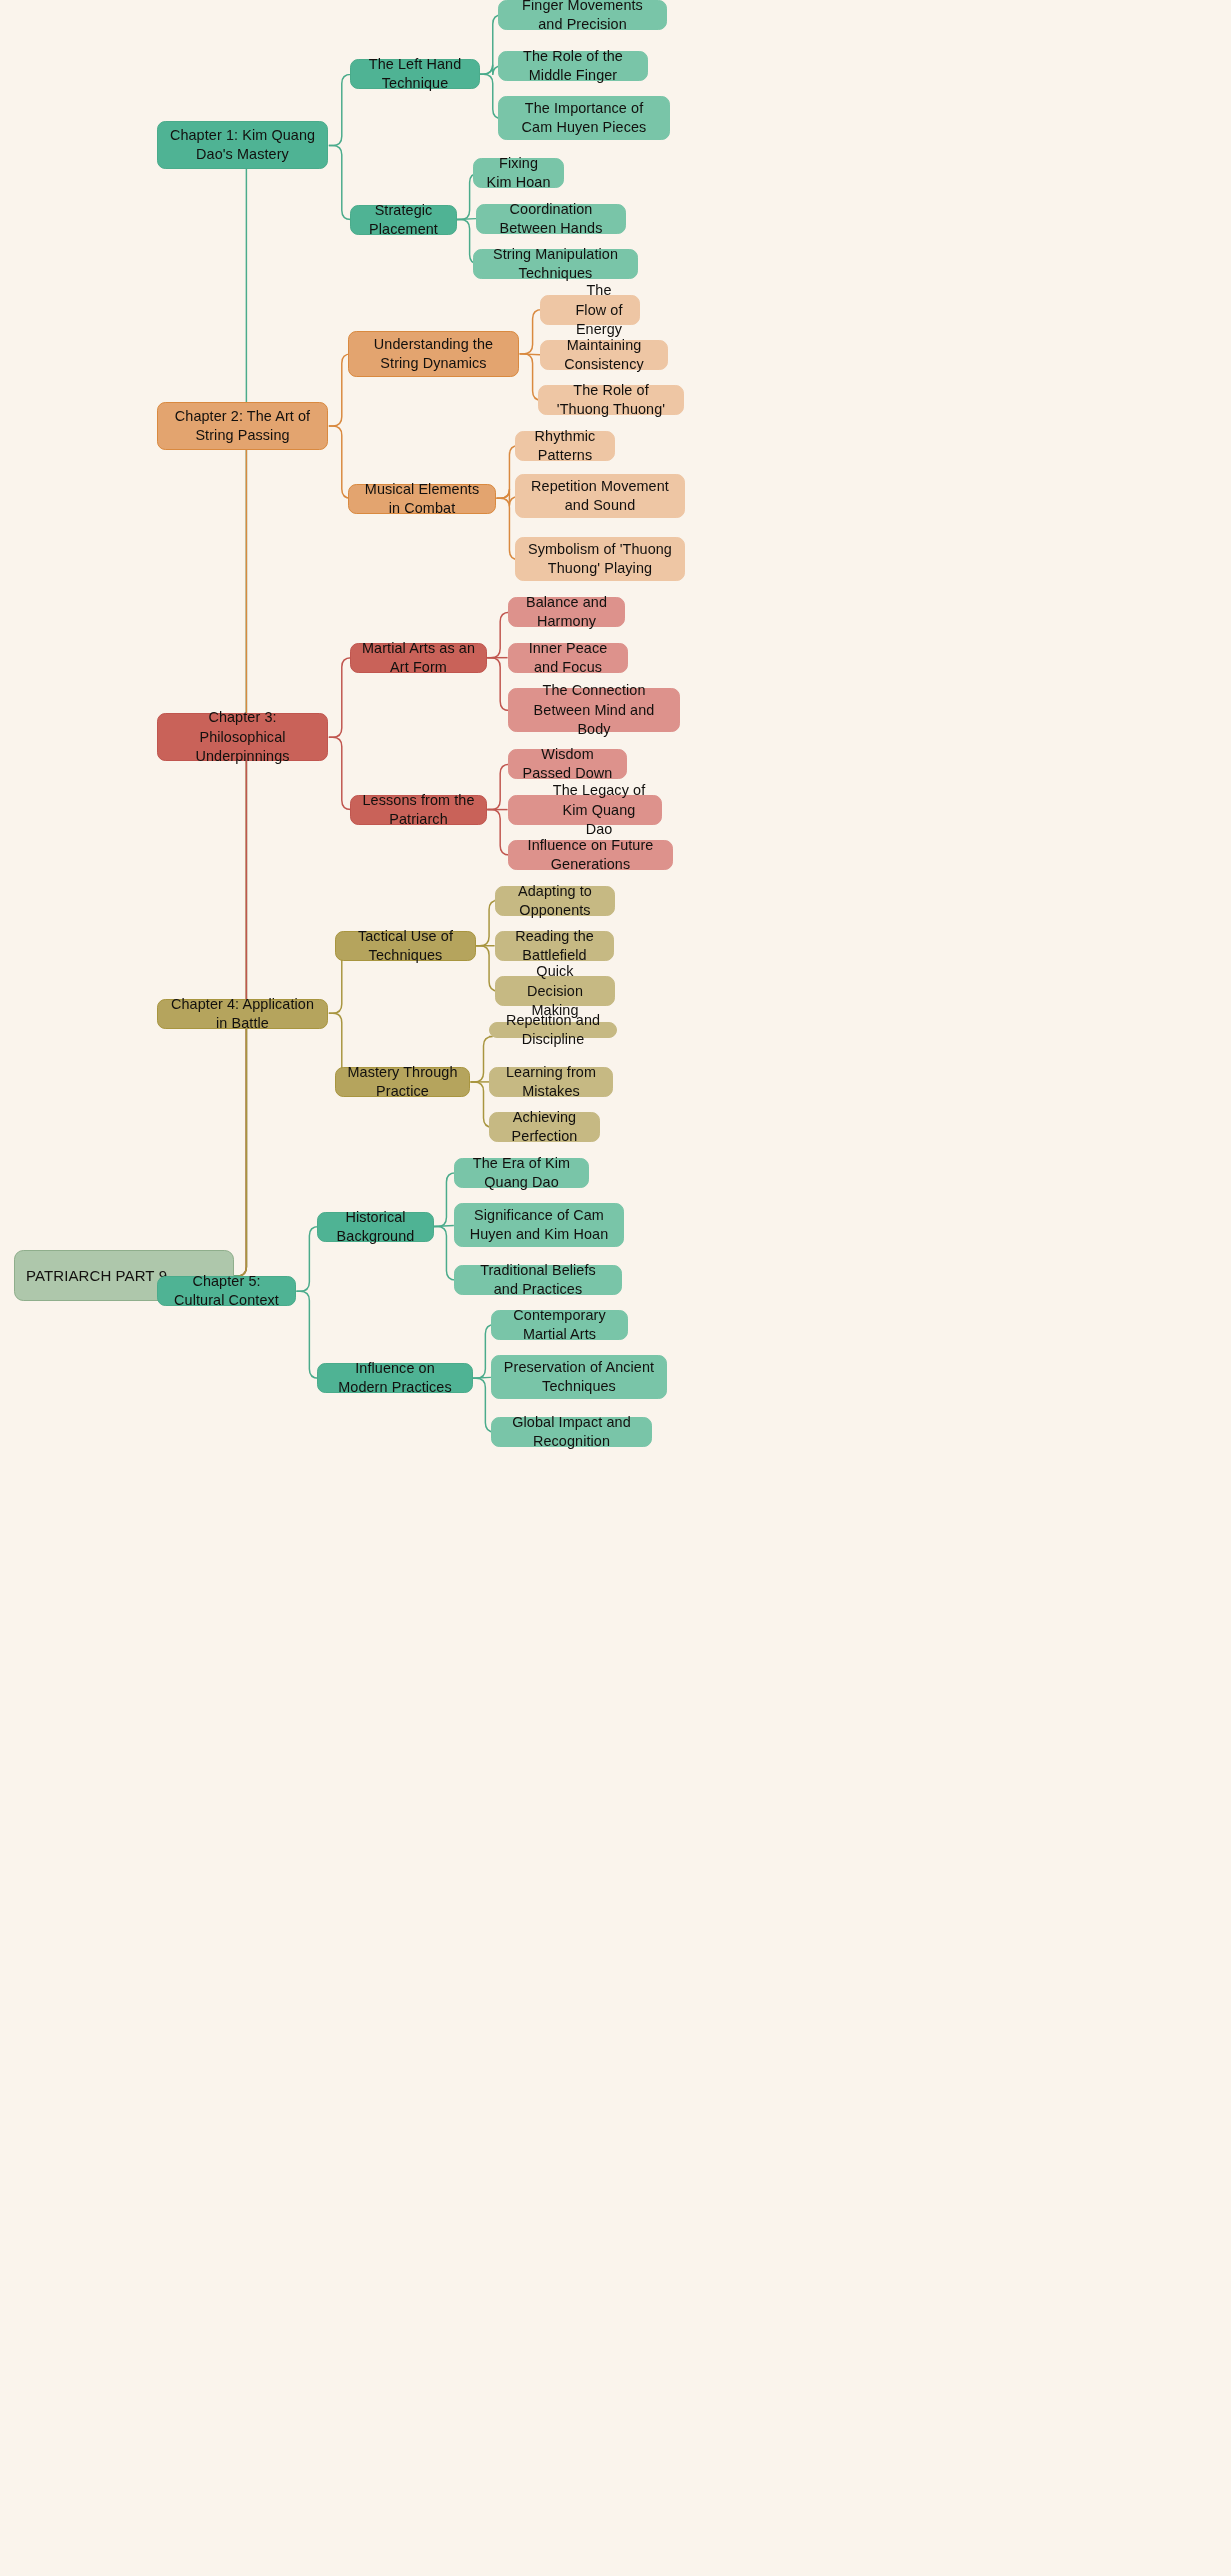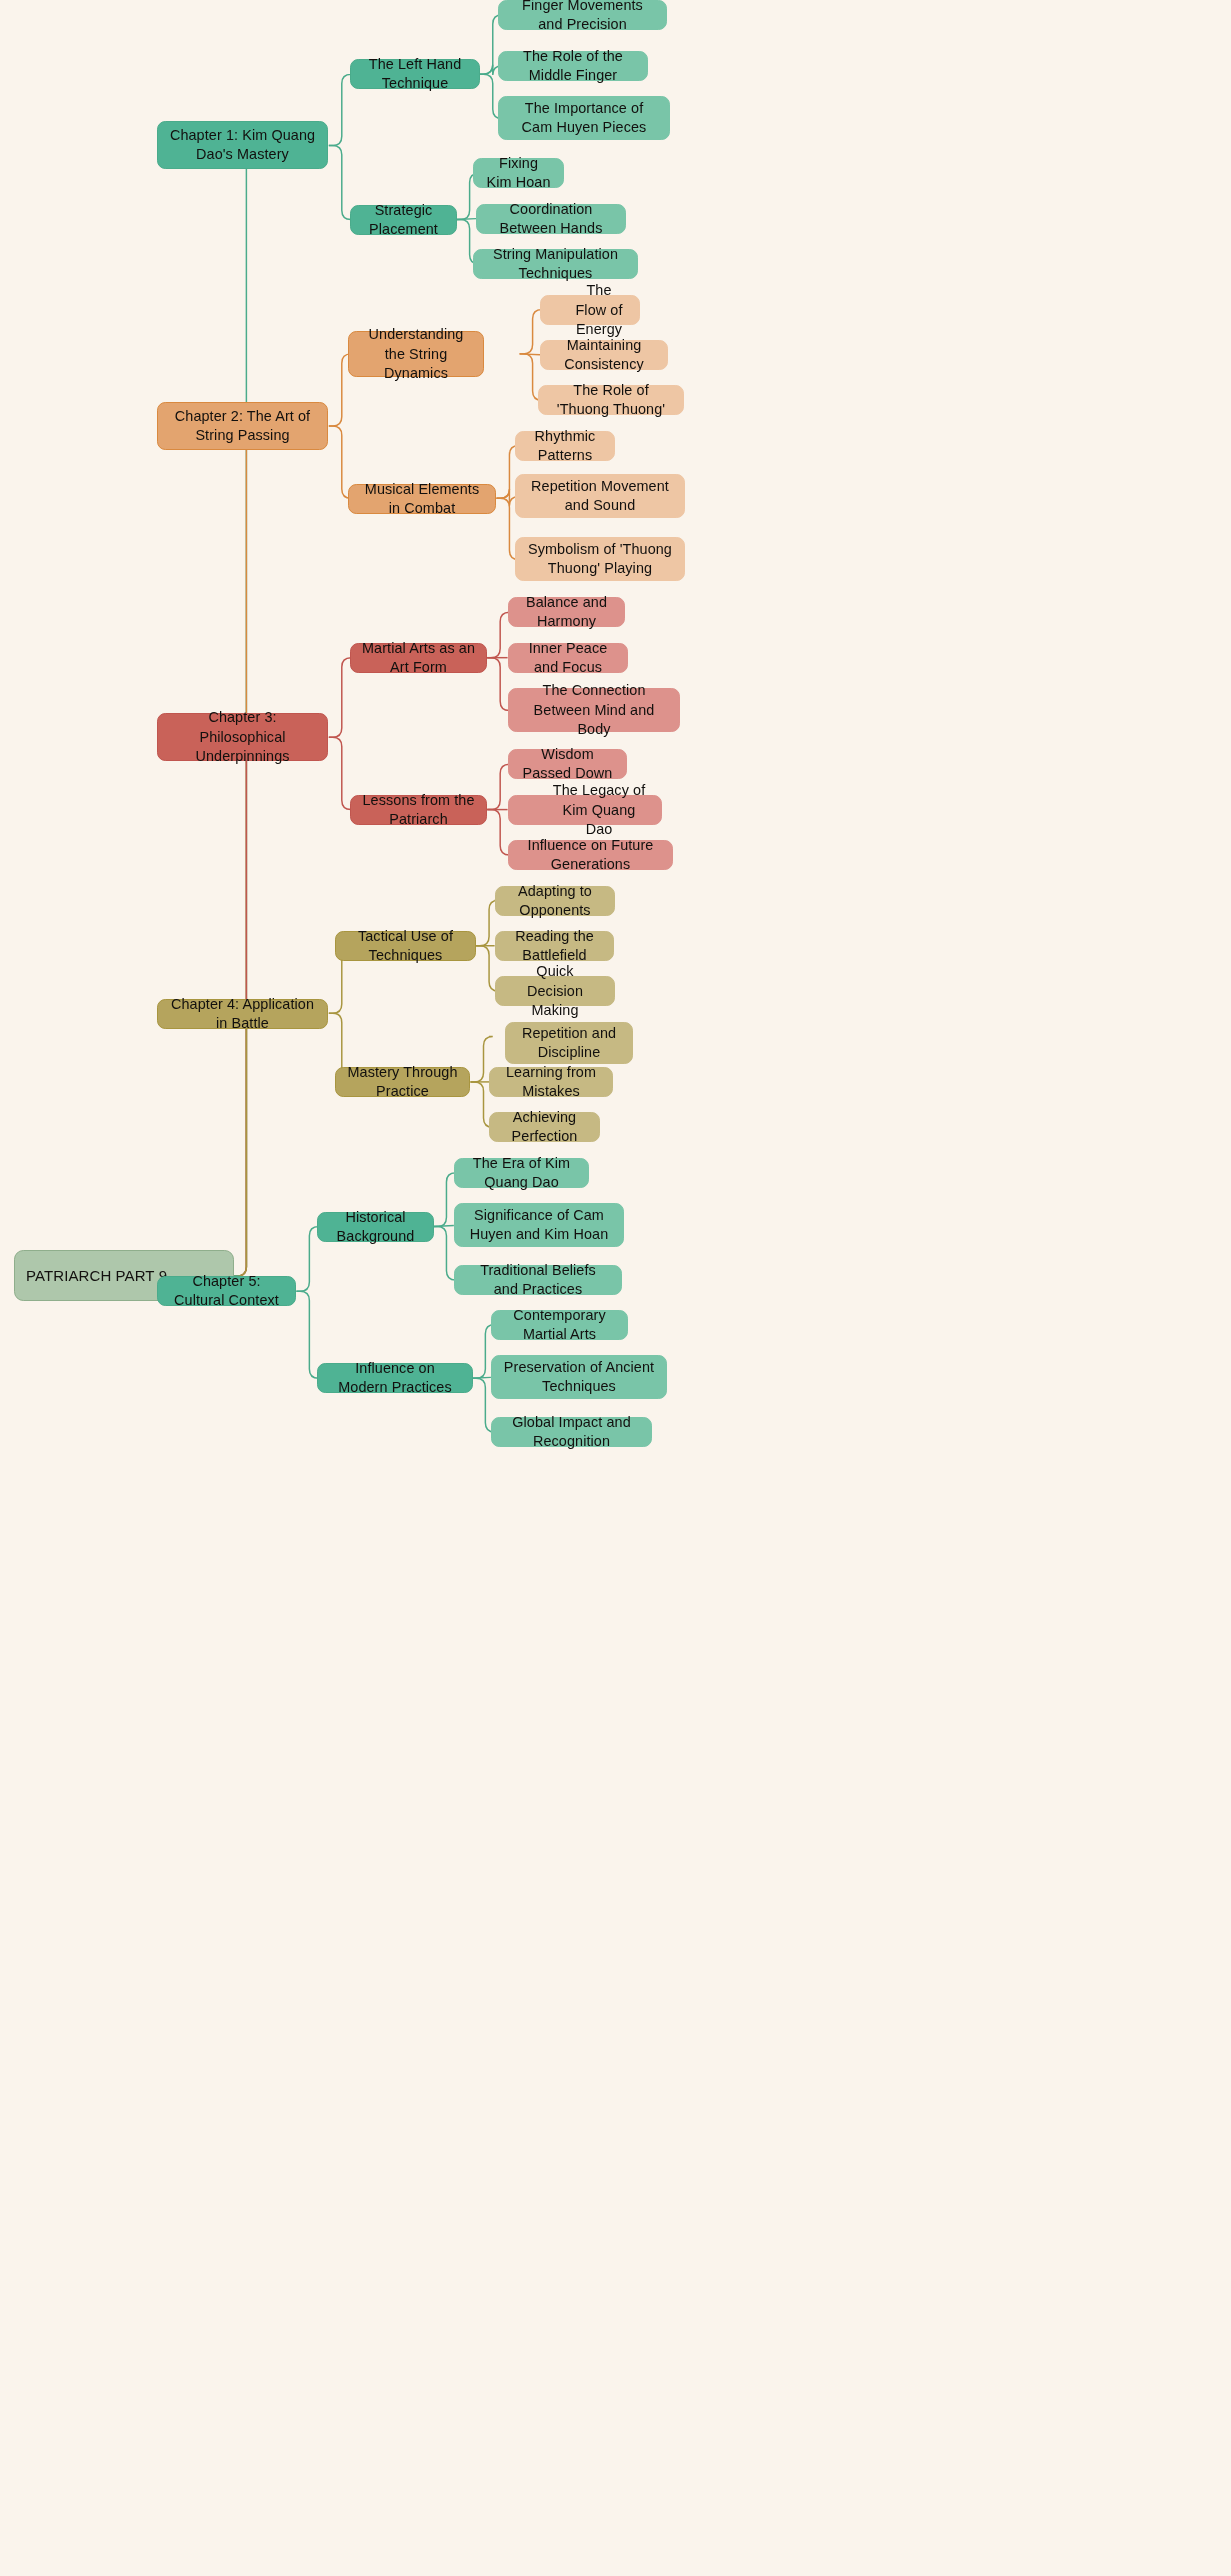--- a/index.html
+++ b/index.html
@@ -118,21 +118,21 @@
     </div>
     <div class="node" style="left: 476px; top: 204px; width: 150px; height: 30px; background: rgb(121, 197, 168); border: 0.9px solid rgb(121, 197, 168);">
       <span>Coordination Between Hands</span>
     </div>
     <div class="node" style="left: 473px; top: 249px; width: 165px; height: 30px; background: rgb(121, 197, 168); border: 0.9px solid rgb(121, 197, 168);">
       <span>String Manipulation Techniques</span>
     </div>
     <div class="node" style="left: 157px; top: 402px; width: 171px; height: 48px; background: rgb(227, 164, 111); border: 0.9px solid rgb(217, 137, 63);">
       <span>Chapter 2: The Art of String Passing</span>
     </div>
-    <div class="node" style="left: 348px; top: 331px; width: 136px; height: 46px; background: rgb(227, 164, 111); border: 0.9px solid rgb(217, 137, 63);">
+    <div class="node" style="left: 348px; top: 331px; width: 171px; height: 46px; background: rgb(227, 164, 111); border: 0.9px solid rgb(217, 137, 63);">
       <span>Understanding the String Dynamics</span>
     </div>
     <div class="node" style="left: 540px; top: 295px; width: 100px; height: 30px; background: rgb(238, 198, 164); border: 0.9px solid rgb(238, 198, 164); padding-left: 29px;">
       <span>The Flow of Energy</span>
     </div>
     <div class="node" style="left: 540px; top: 340px; width: 128px; height: 30px; background: rgb(238, 198, 164); border: 0.9px solid rgb(238, 198, 164);">
       <span>Maintaining Consistency</span>
     </div>
     <div class="node" style="left: 538px; top: 385px; width: 146px; height: 30px; background: rgb(238, 198, 164); border: 0.9px solid rgb(238, 198, 164);">
       <span>The Role of 'Thuong Thuong'</span>
@@ -187,21 +187,21 @@
     </div>
     <div class="node" style="left: 495px; top: 931px; width: 119px; height: 30px; background: rgb(198, 185, 131); border: 0.9px solid rgb(198, 185, 131);">
       <span>Reading the Battlefield</span>
     </div>
     <div class="node" style="left: 495px; top: 976px; width: 120px; height: 30px; background: rgb(198, 185, 131); border: 0.9px solid rgb(198, 185, 131);">
       <span>Quick Decision Making</span>
     </div>
     <div class="node" style="left: 335px; top: 1067px; width: 135px; height: 30px; background: rgb(181, 164, 93); border: 0.9px solid rgb(168, 149, 63);">
       <span>Mastery Through Practice</span>
     </div>
-    <div class="node" style="left: 489px; top: 1022px; width: 128px; height: 42px; background: rgb(198, 185, 131); border: 0.9px solid rgb(198, 185, 131); margin-left: 16px;">
+    <div class="node" style="left: 489px; top: 1022px; width: 128px; height: 16px; background: rgb(198, 185, 131); border: 0.9px solid rgb(198, 185, 131);">
       <span>Repetition and Discipline</span>
     </div>
     <div class="node" style="left: 489px; top: 1067px; width: 124px; height: 30px; background: rgb(198, 185, 131); border: 0.9px solid rgb(198, 185, 131);">
       <span>Learning from Mistakes</span>
     </div>
     <div class="node" style="left: 489px; top: 1112px; width: 111px; height: 30px; background: rgb(198, 185, 131); border: 0.9px solid rgb(198, 185, 131);">
       <span>Achieving Perfection</span>
     </div>
     <div class="node" style="left: 157px; top: 1276px; width: 139px; height: 30px; background: rgb(79, 179, 148); border: 0.9px solid rgb(74, 171, 139);">
       <span>Chapter 5: Cultural Context</span>

